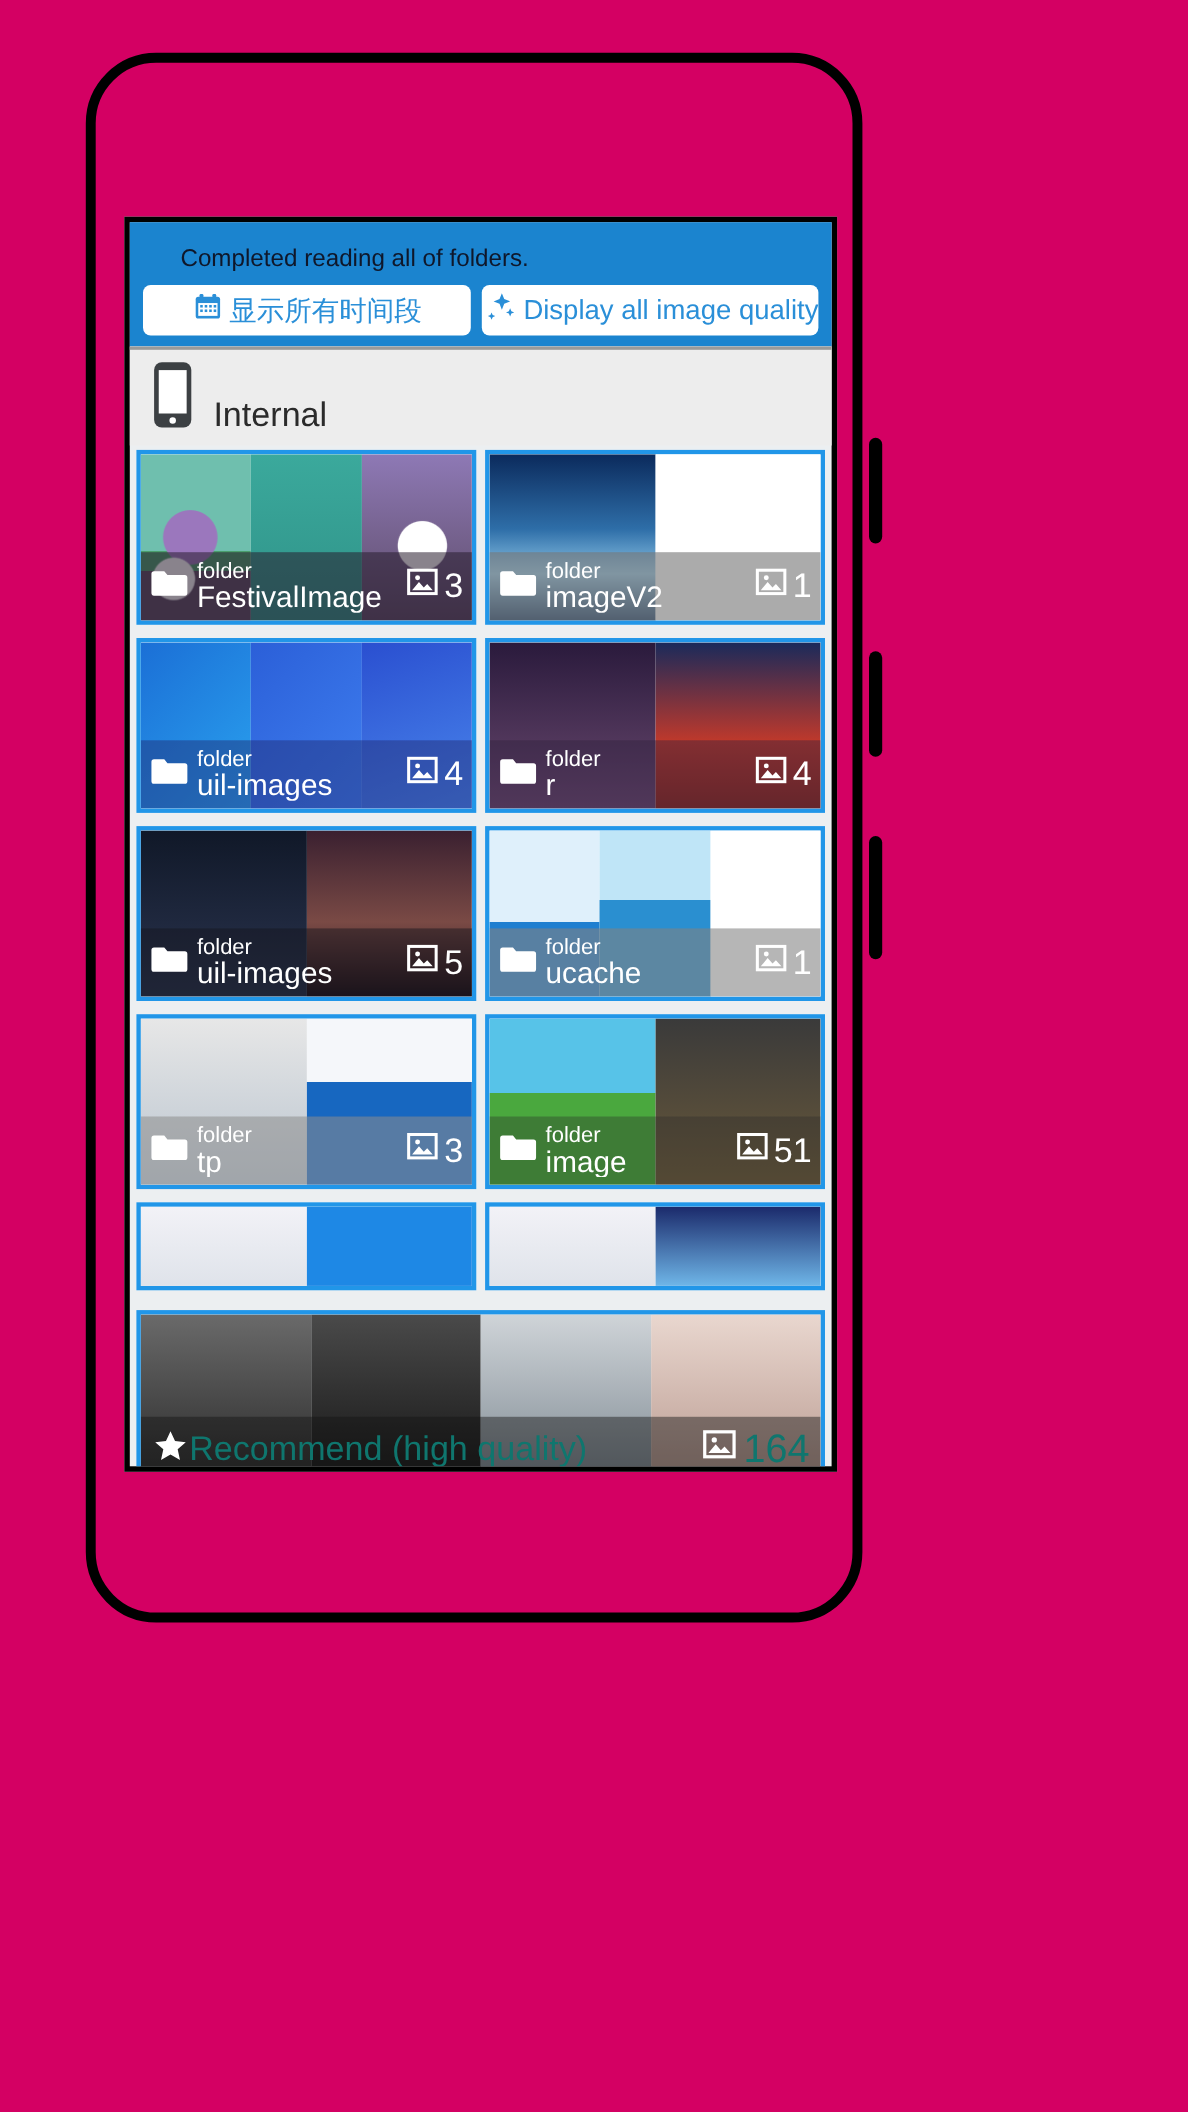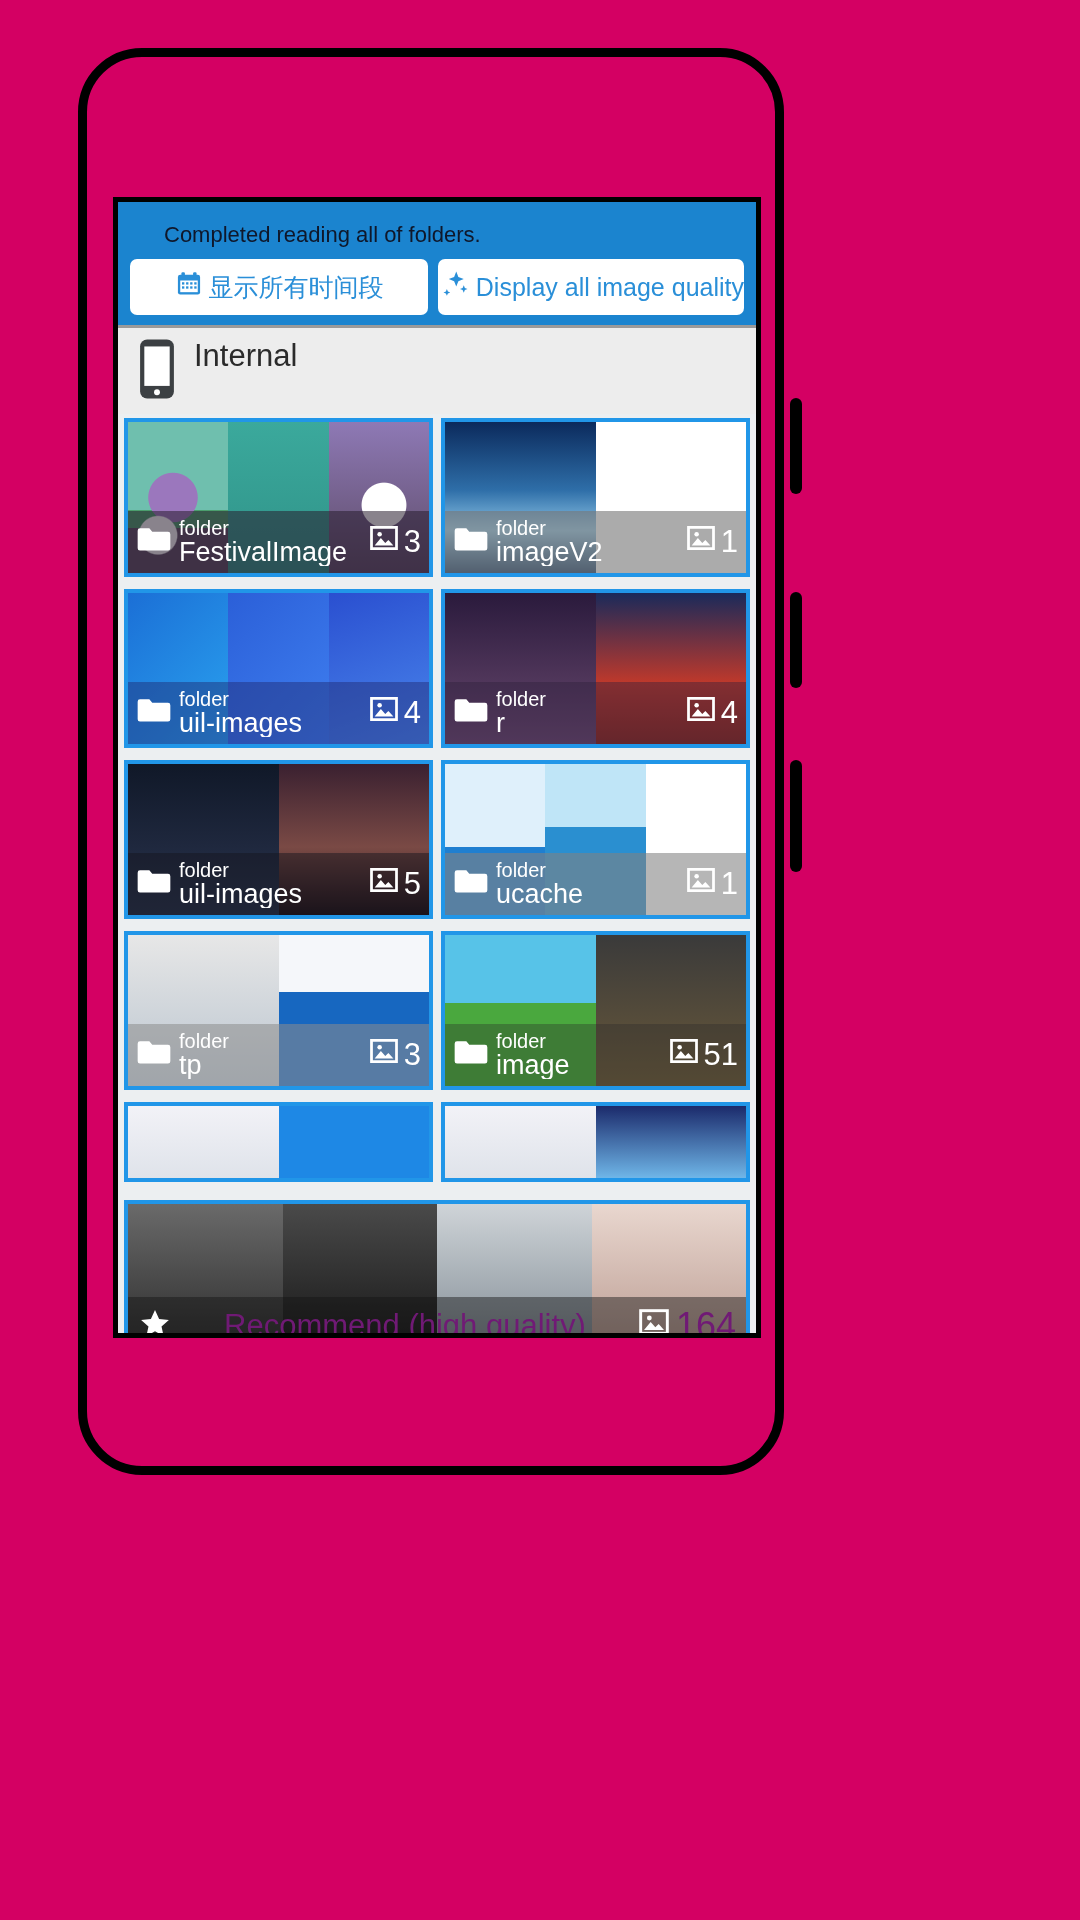--- a/index.html
+++ b/index.html
@@ -55,35 +55,35 @@
     color: #0f172a; font-size: 22px;
     margin: 8px 0 0 34px;
   }
   .filter-row {
     display: flex; gap: 10px; margin-top: 11px;
   }
   .filter-btn {
     flex: 1 1 0;
     background: #fff;
     border-radius: 7px;
-    height: 56px;
+    height: 46px;
     display: flex; align-items: center; justify-content: center;
     gap: 6px;
     color: #2a8fd8;
     font-size: 25px;
     overflow: hidden;
     white-space: nowrap;
   }
   .filter-btn.right { justify-content: flex-end; padding-left: 8px; }
 
   
   .storage-row {
     background: #ededed;
     border-top: 3px solid #9a9a9a;
-    display: flex; align-items: flex-start;
+    display: flex; align-items: flex-end;
     gap: 16px;
     padding: 10px 18px;
     flex: 0 0 auto;
   }
   .storage-label { font-size: 31px; color: #2b2b2b; }
 
   
   .grid {
     flex: 1 1 auto;
     padding: 4px 6px 0 6px;
@@ -125,22 +125,21 @@
     position: relative;
     height: 159px;
     border: 4px solid #2196e8;
     overflow: hidden;
     flex: 0 0 auto;
   }
   .rec-label {
     position: absolute; left: 0; right: 0; bottom: 0;
     height: 58px;
     display: flex; align-items: center; padding: 0 10px;
-    color: #701a75;
-    text-align: center;
+    color: #0f766e;
   }
   .rec-text { font-size: 31px; flex: 1 1 auto; }
   .rec-count { display: flex; align-items: center; gap: 6px; font-size: 36px; }
 
   .ic { display: inline-block; vertical-align: middle; }
 
   
   .t-festival-a { background:
       radial-gradient(circle at 30% 75%, #ffffff 0 14%, transparent 15%),
       radial-gradient(circle at 45% 50%, #9b77bd 0 26%, transparent 27%),

